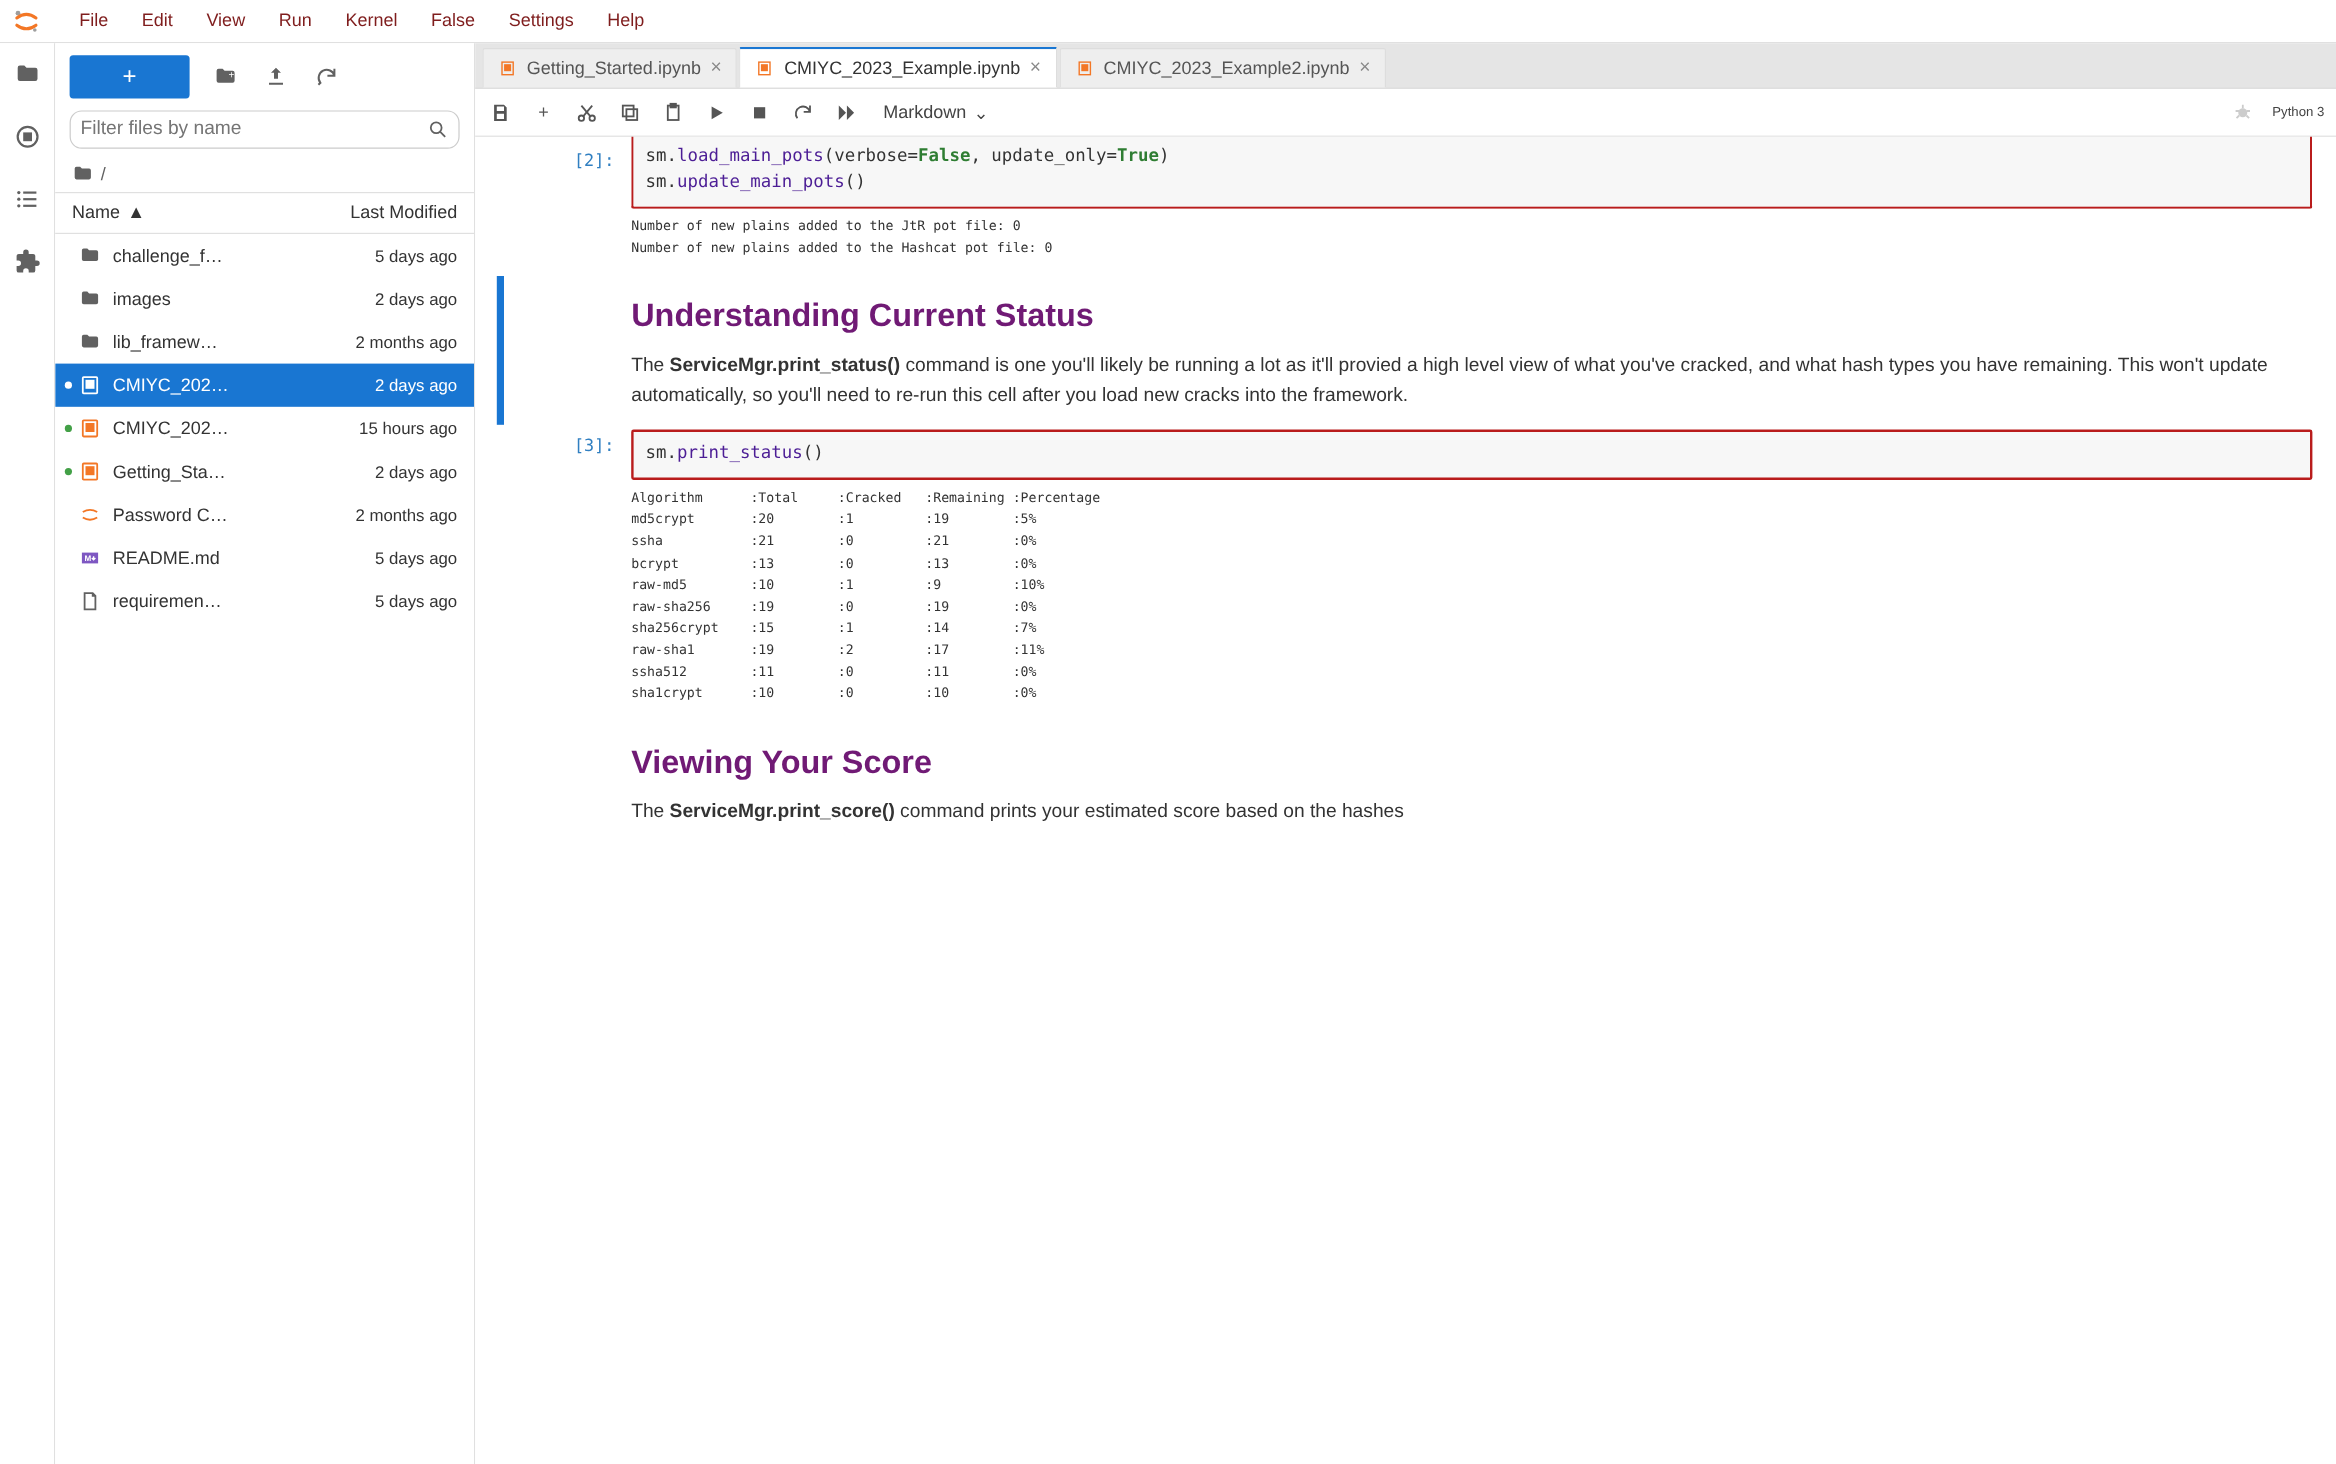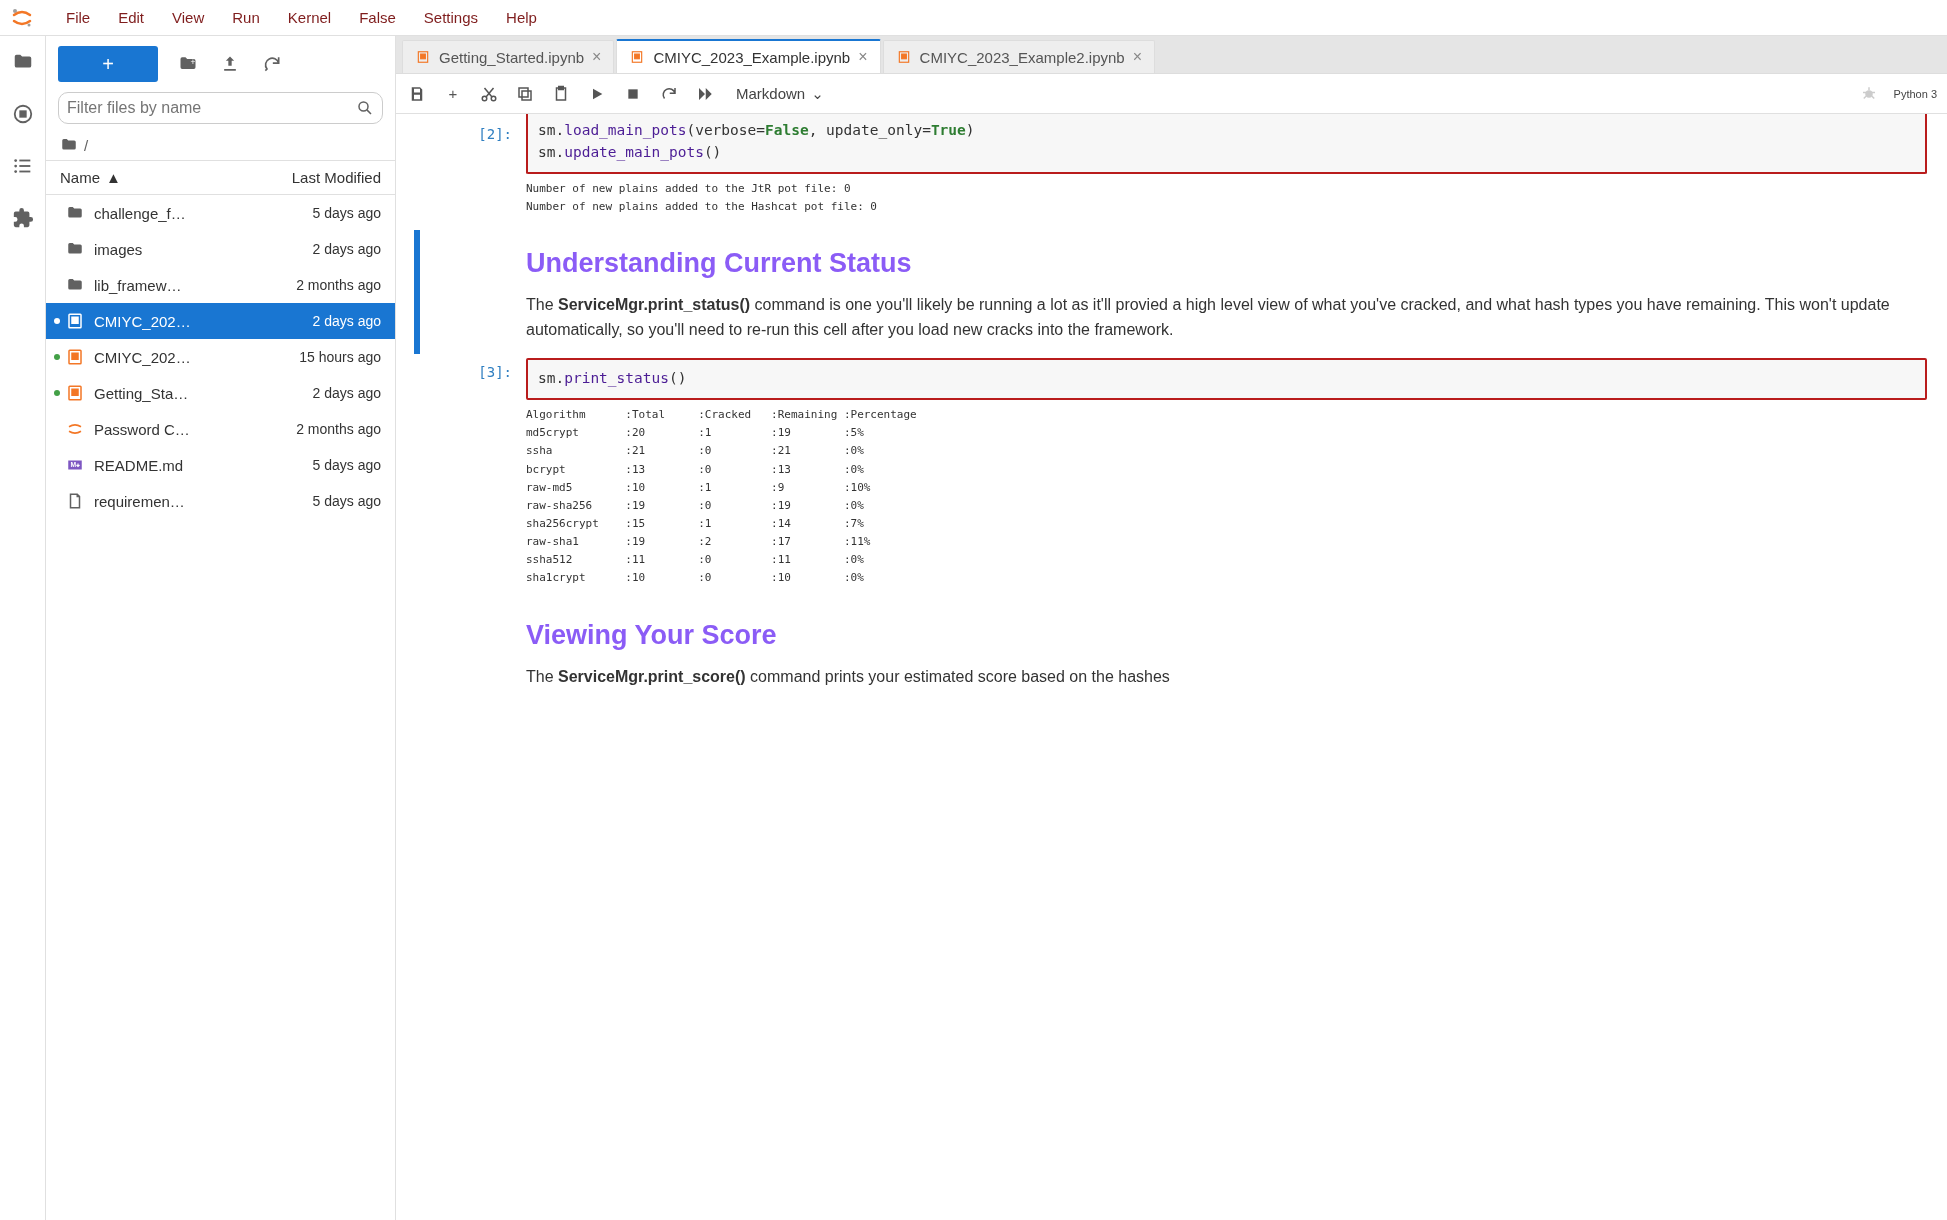--- a/index.html
+++ b/index.html
@@ -56,21 +56,21 @@
 .kernel-name { color:#444; font-size:11px;}
 .bug-icon { color:#bbb; }
 
 .notebook { flex:1; overflow-y:auto; padding:6px 20px 40px 40px; }
 .cell { display:flex; margin-bottom:4px; position:relative;}
 .prompt { width:90px; text-align:right; color:#888; font-family: Menlo, Consolas, monospace; font-size:14px; padding:6px 14px 0 0; flex-shrink:0;}
 .prompt.in { color:#307fc1;}
 .cell-body { flex:1; min-width:0;}
 .code-input { background:#f7f7f7; border:2px solid #b91c1c; border-radius:2px; padding:8px 10px; font-family: Menlo, Consolas, monospace; font-size:14.5px; white-space:pre; overflow-x:auto; line-height:1.5;}
 .code-output { padding:6px 0 10px 0; font-family: Menlo, Consolas, monospace; font-size:11px; white-space:pre; line-height:1.65;}
-.md-cell h2 { font-size:27px; font-weight:600; margin:18px 0 14px 0; color:#8b5cf6;}
+.md-cell h2 { font-size:27px; font-weight:600; margin:18px 0 14px 0; color:#701a75;}
 .md-cell p { font-size:16px; line-height:1.55; color:#333; margin-bottom:12px;}
 .md-cell strong { font-weight:700;}
 .active-marker { position:absolute; left:-22px; top:0; bottom:0; width:6px; background:#1976d2;}
 .tok-func { color:#4c1d95;}
 .tok-kw { color:#2e7d32; font-weight:600;margin-top:32px;}
 
 svg { display:block; }
 </style>
 </head>
 <body>

